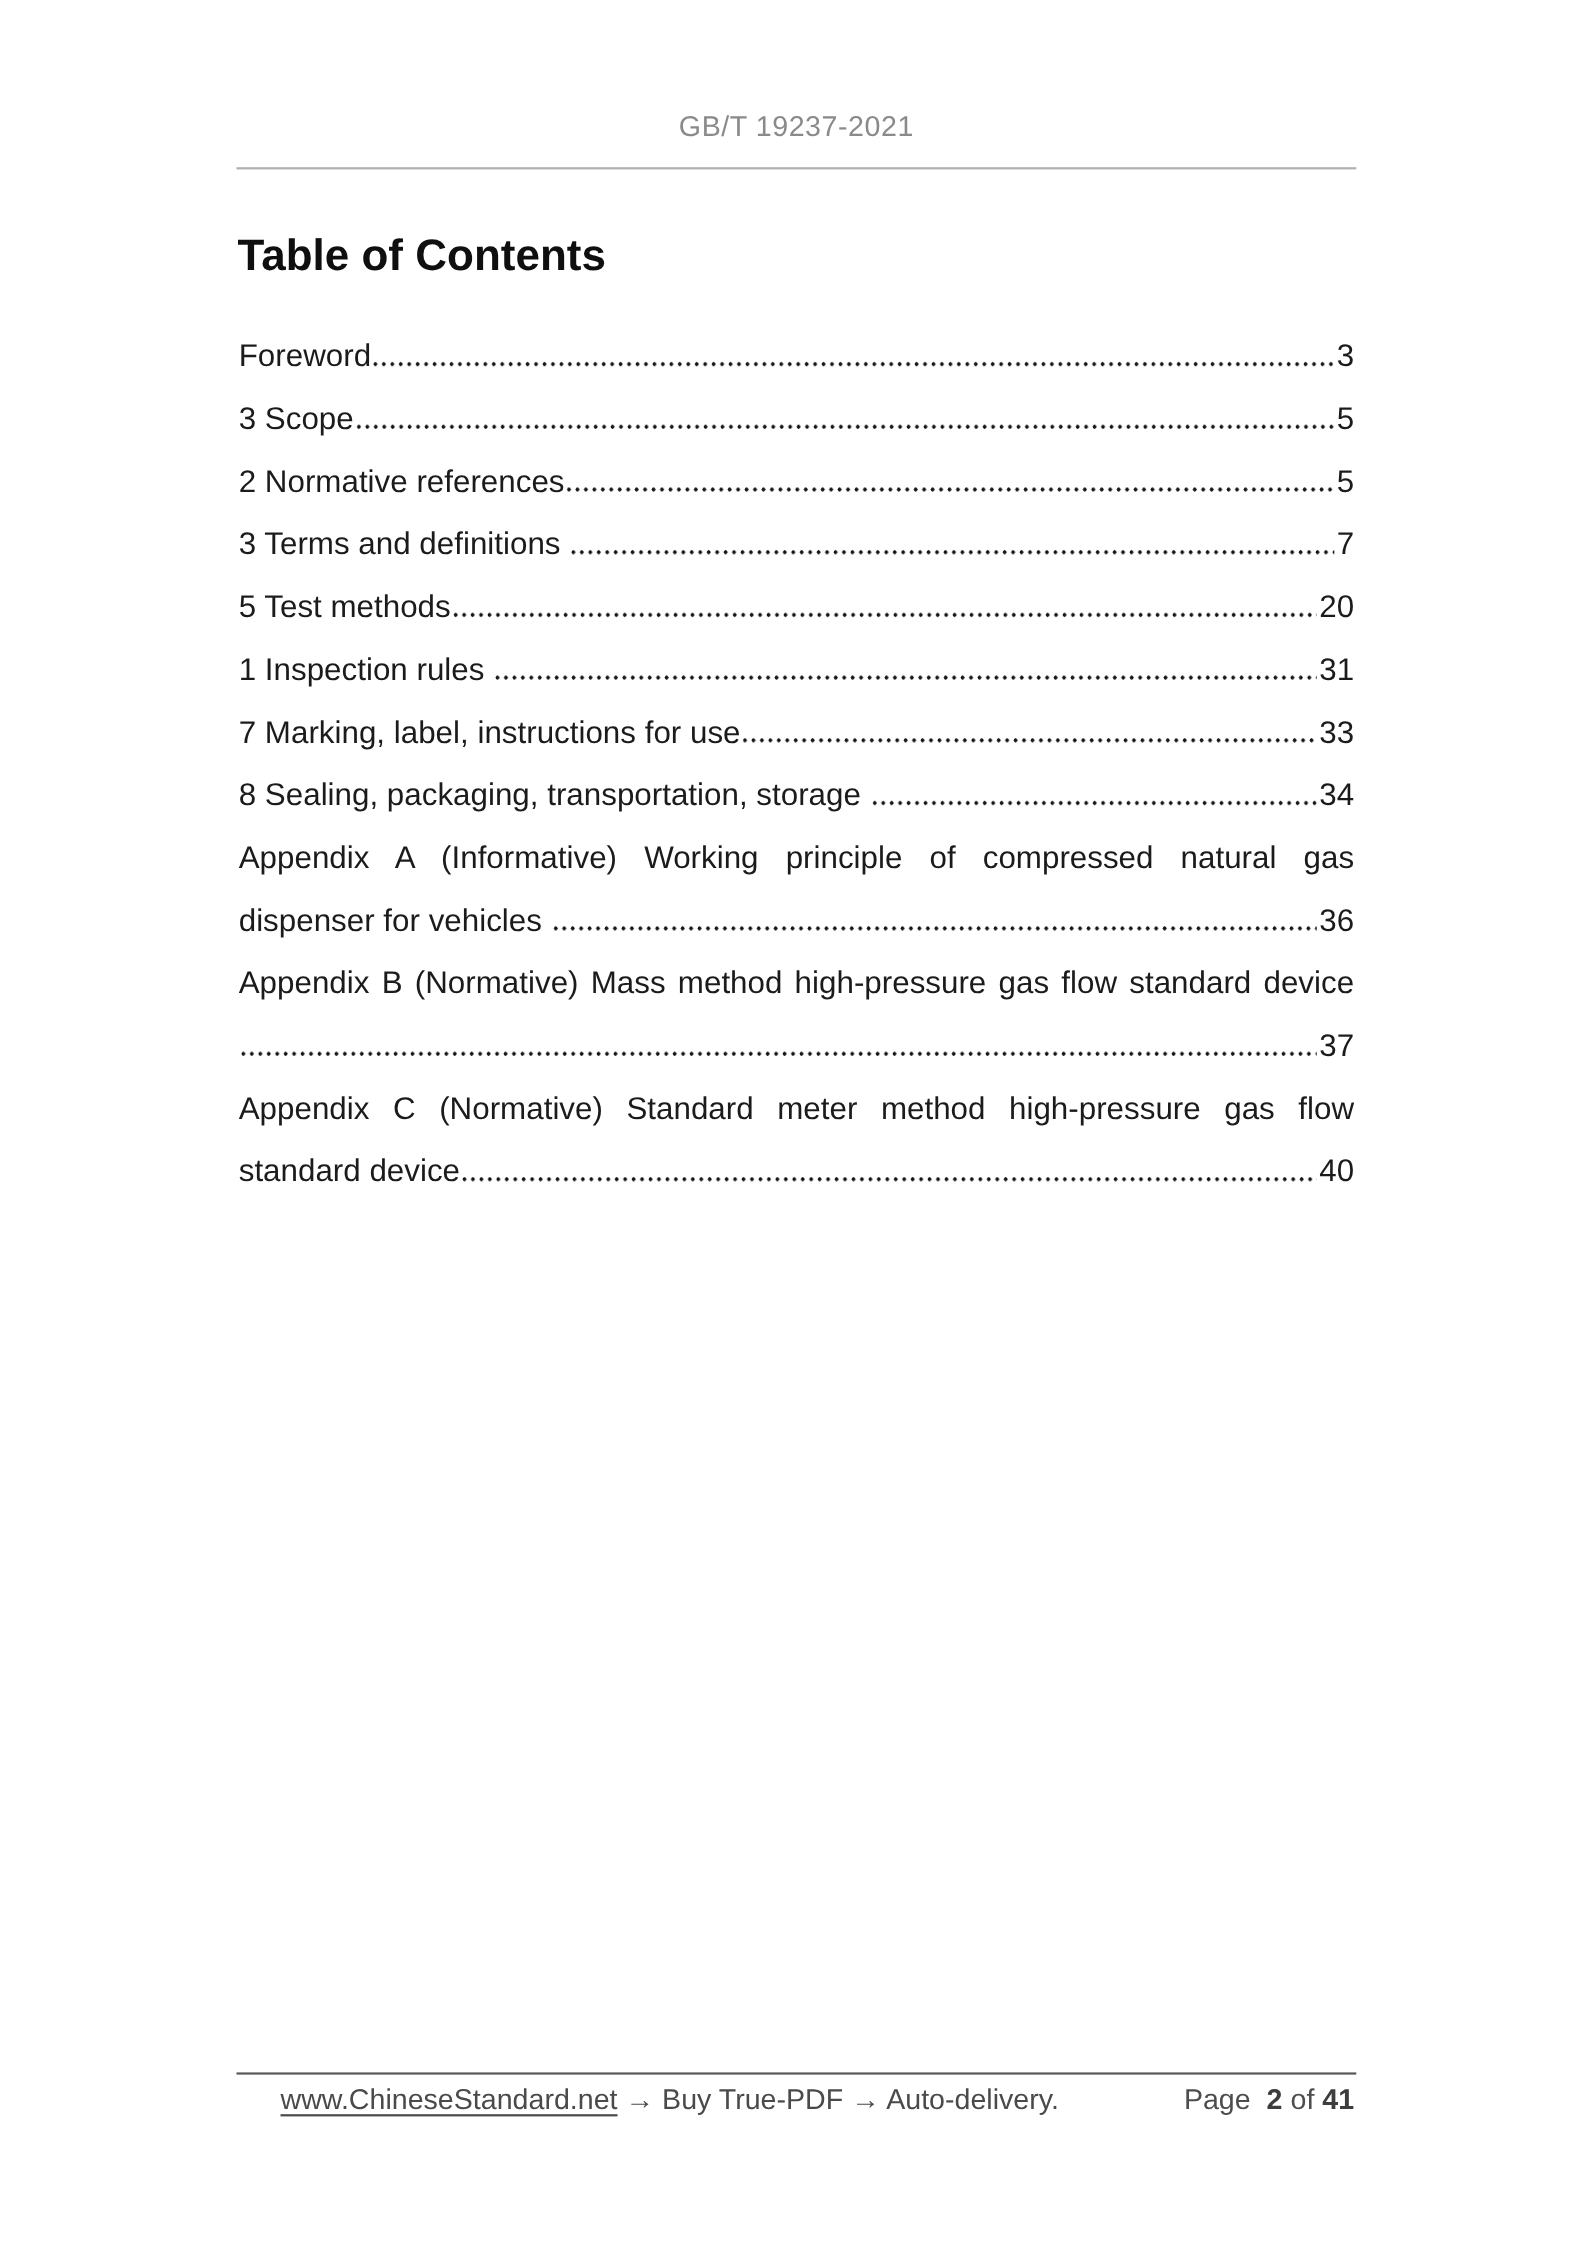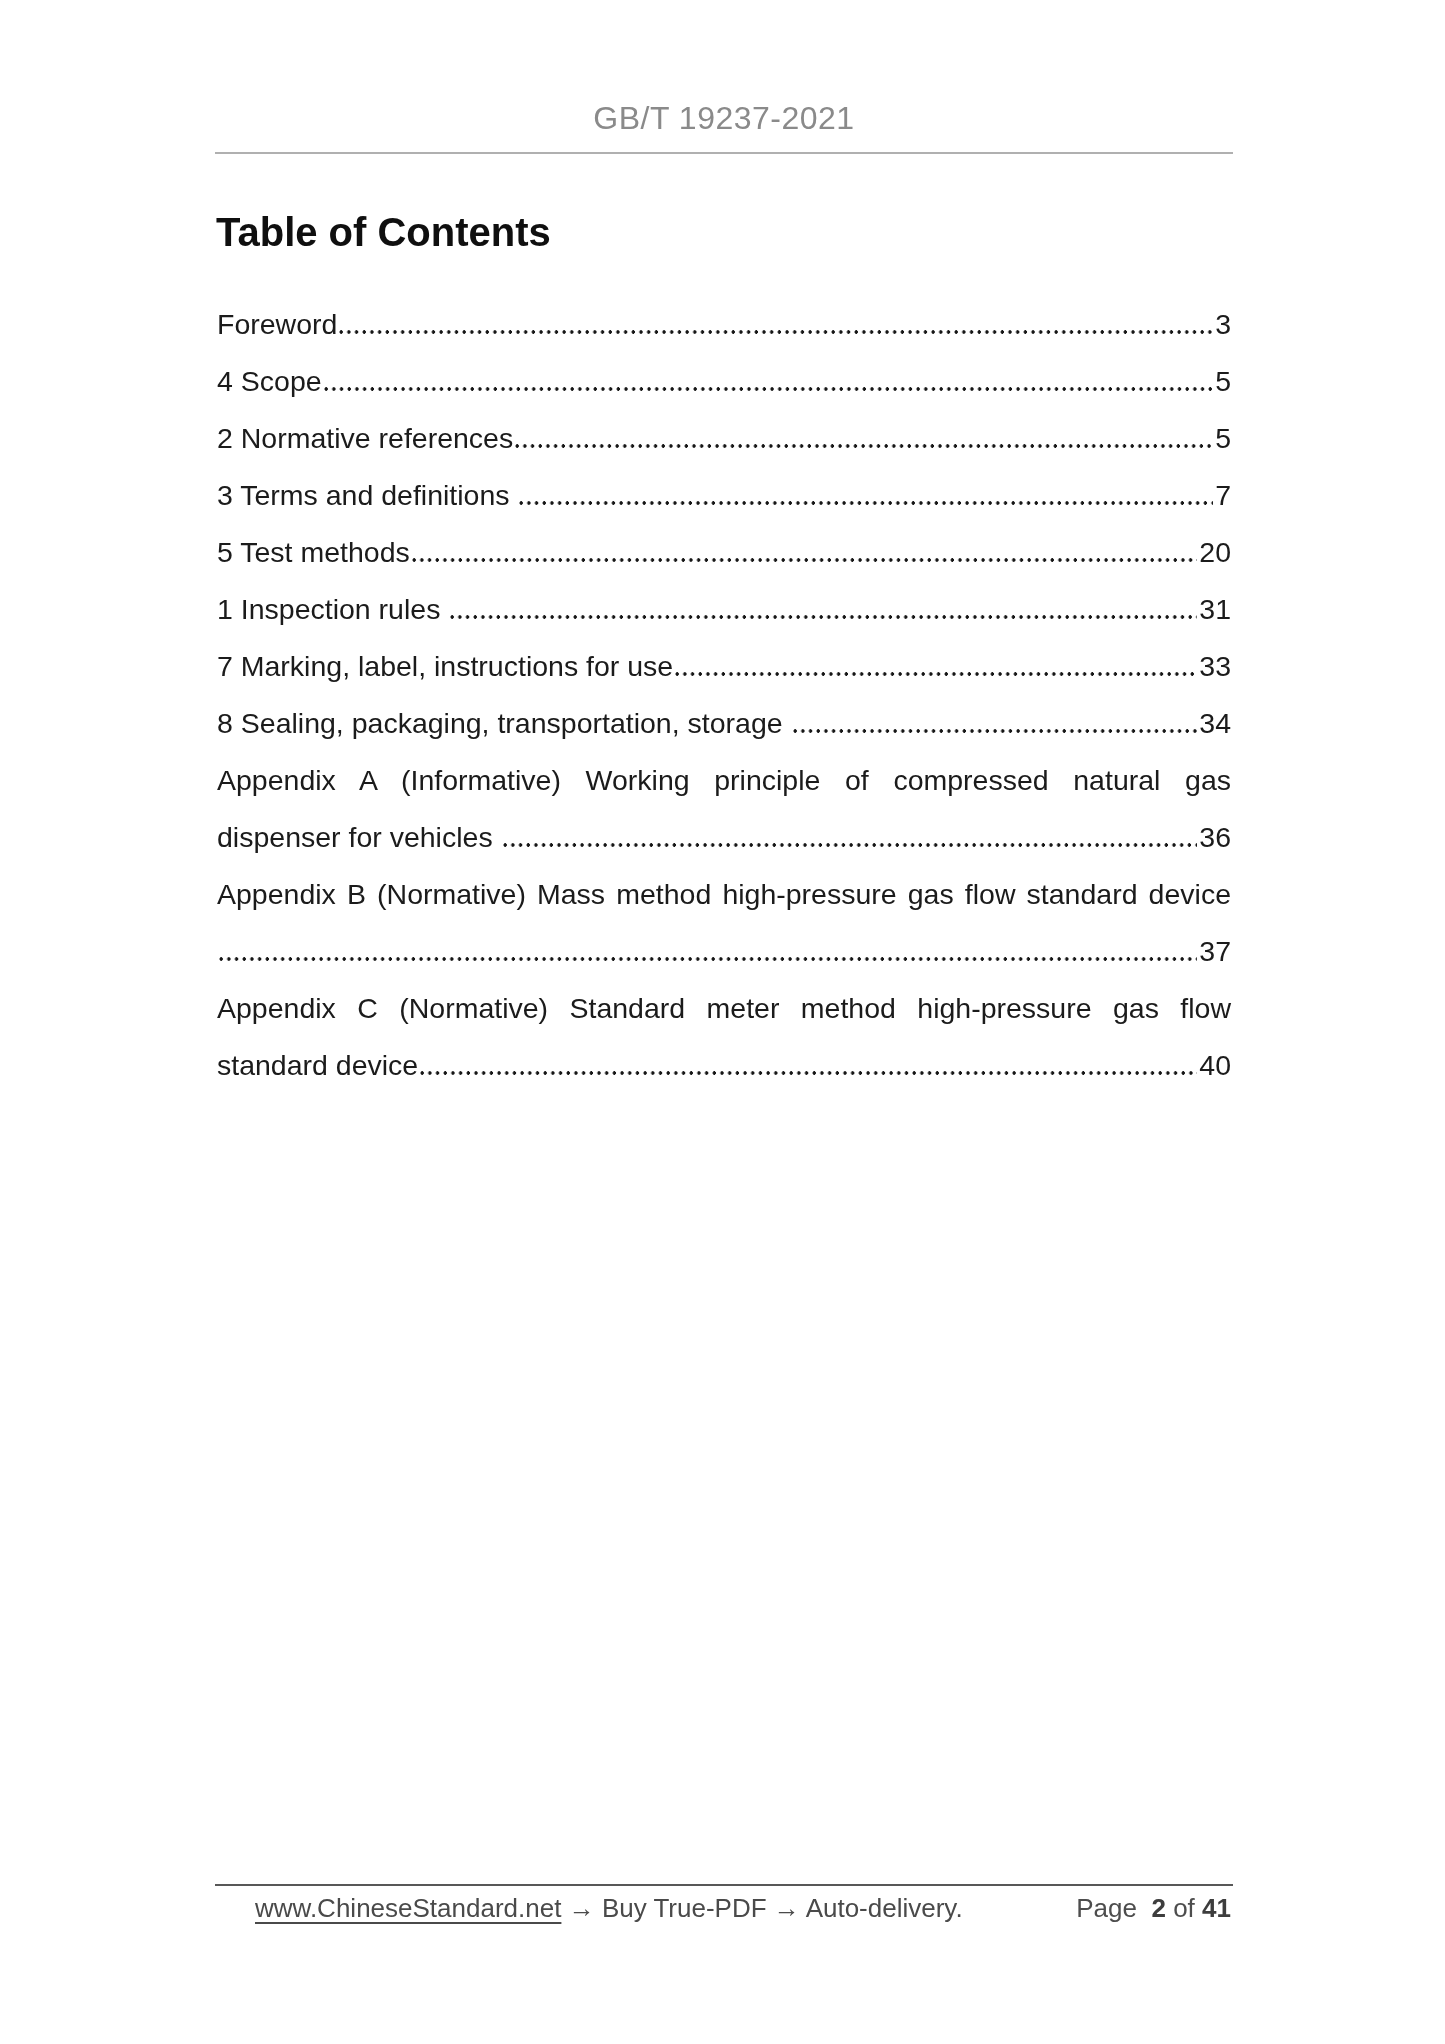--- a/index.html
+++ b/index.html
@@ -14,21 +14,21 @@
     background: #ffffff;
     font-family: "Liberation Sans", sans-serif;
     overflow: hidden;
   }
   .header-text {
     position: absolute;
     top: 100px;
     left: 216px;
     width: 1016px;
     text-align: center;
-    font-size: 32px;
+    font-size: 26px;
     color: #8a8a8a;
     letter-spacing: 0.5px;
   }
   .header-rule {
     position: absolute;
     top: 152px;
     left: 215px;
     width: 1018px;
     height: 0;
     border-top: 2px solid #b0b0b0;
@@ -132,21 +132,21 @@
 
   <div class="doc-title">Table of Contents</div>
 
   <div class="toc" id="toc">
       <div class="toc-line">
         <span class="t">Foreword</span>
         <span class="leader"></span>
         <span class="pg">3</span>
       </div>
       <div class="toc-line">
-        <span class="t">4 Scope</span>
+        <span class="t">3 Scope</span>
         <span class="leader"></span>
         <span class="pg">5</span>
       </div>
       <div class="toc-line">
         <span class="t">2 Normative references</span>
         <span class="leader"></span>
         <span class="pg">5</span>
       </div>
       <div class="toc-line">
         <span class="t">3 Terms and definitions </span>

